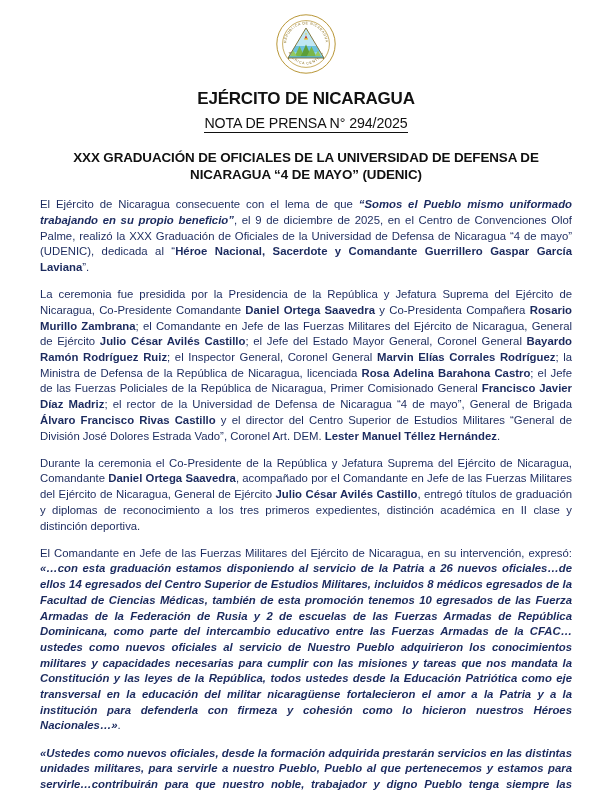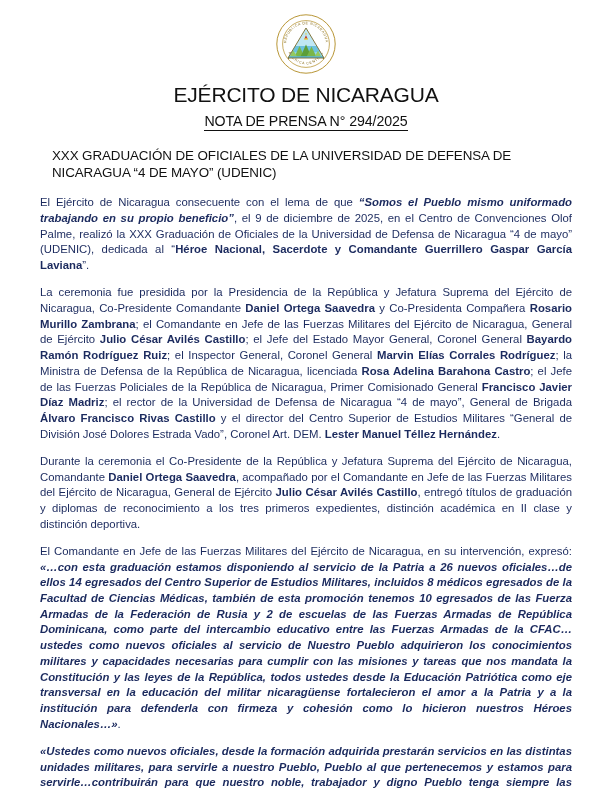--- a/index.html
+++ b/index.html
@@ -32,42 +32,43 @@
   .seal {
     position: relative;
     width: 62px;
     height: 62px;
   }
   .seal svg { display: block; }
 
   
   .org-title {
     text-align: center;
-    font-size: 21px;
-    font-weight: normal;
+    font-size: 17px;
+    font-weight: bold;
     color: #111111;
     letter-spacing: -0.2px;
-    margin-top: 9px;
+    margin-top: 15px;
     line-height: 1.05;
   }
   .press-line {
     text-align: center;
     margin-top: 6px;
   }
   .press-line span {
     font-size: 14.2px;
     font-weight: normal;
     color: #111111;
     border-bottom: 1.4px solid #111111;
     padding-bottom: 1px;
     letter-spacing: -0.1px;
   }
   .doc-title {
+    text-align: center;
     font-size: 13.4px;
-    font-weight: normal;
+    font-weight: bold;
     color: #111111;
     margin-top: 17px;
     line-height: 1.28;
     letter-spacing: -0.1px;
     padding: 0 12px;
   }
 
   
   .body-block {
     margin-top: 14px;

